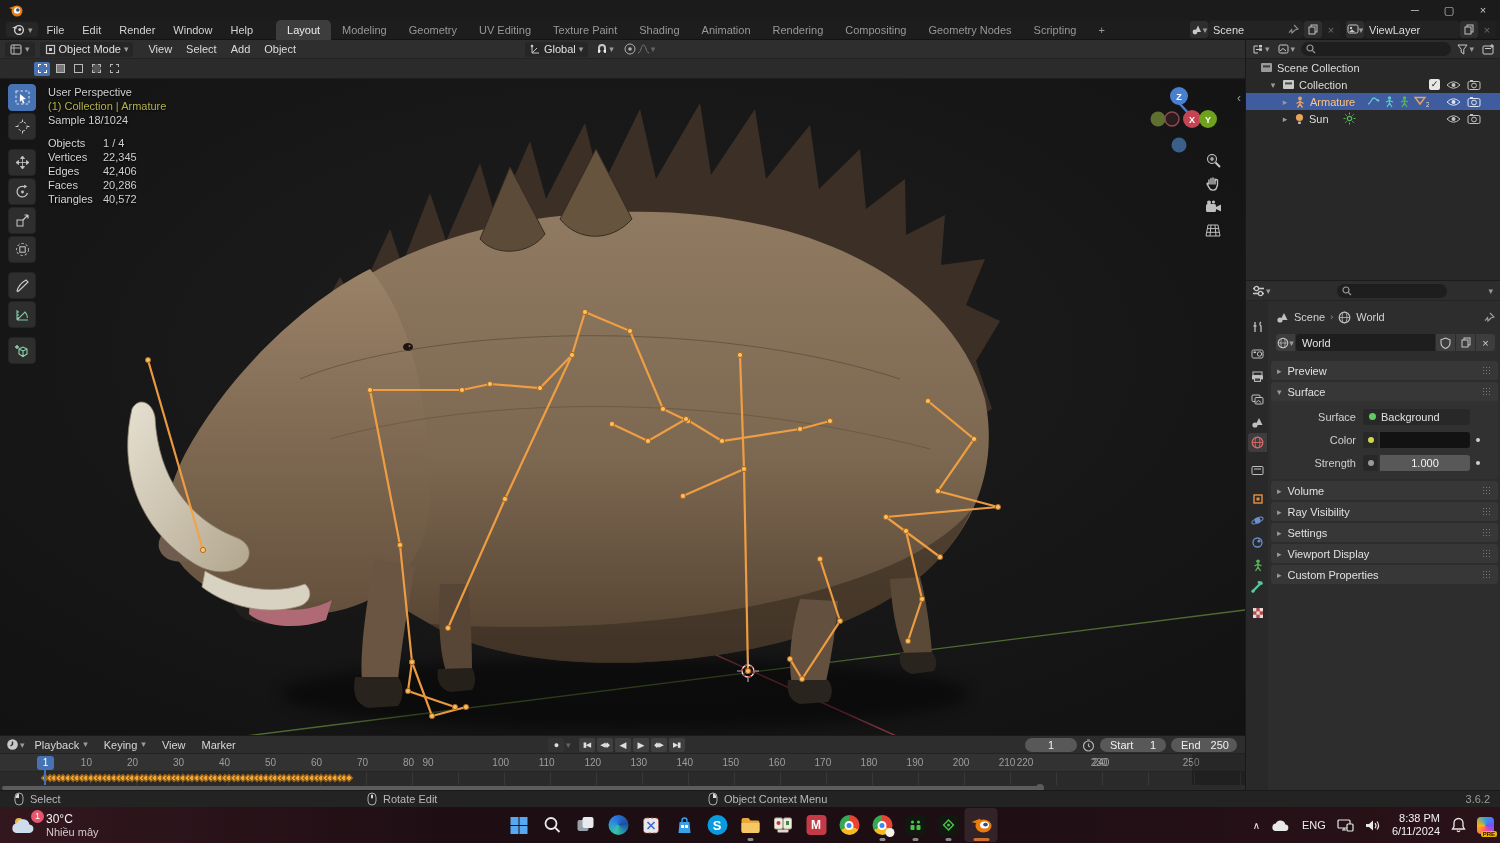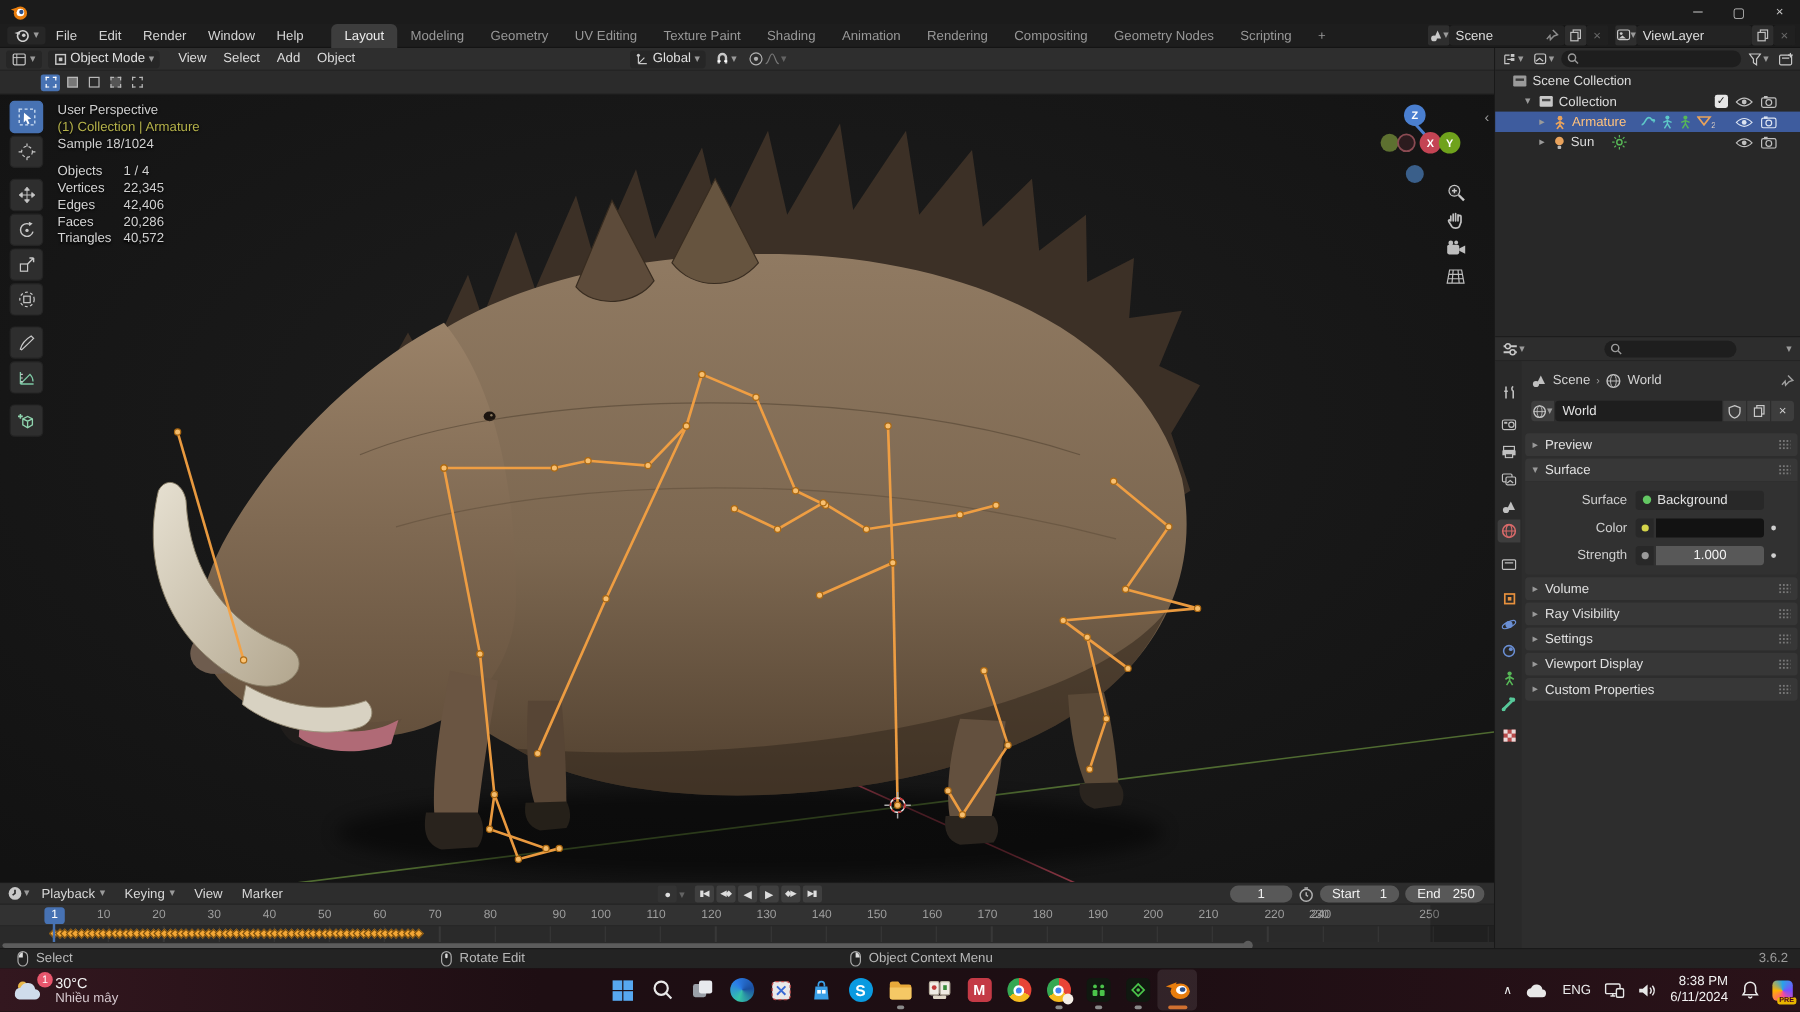--- a/index.html
+++ b/index.html
@@ -1010,34 +1010,34 @@
   </div>
   <div id="ruler">
       <span class="tick" style="left: 86.427px;">10</span>
       <span class="tick" style="left: 132.457px;">20</span>
       <span class="tick" style="left: 178.487px;">30</span>
       <span class="tick" style="left: 224.517px;">40</span>
       <span class="tick" style="left: 270.547px;">50</span>
       <span class="tick" style="left: 316.577px;">60</span>
       <span class="tick" style="left: 362.607px;">70</span>
       <span class="tick" style="left: 408.637px;">80</span>
-      <span class="tick" style="left: 466px;">90</span>
+      <span class="tick" style="left: 428px;">90</span>
       <span class="tick" style="left: 500.697px;">100</span>
       <span class="tick" style="left: 546.727px;">110</span>
       <span class="tick" style="left: 592.757px;">120</span>
       <span class="tick" style="left: 638.787px;">130</span>
       <span class="tick" style="left: 684.817px;">140</span>
       <span class="tick" style="left: 730.847px;">150</span>
       <span class="tick" style="left: 776.877px;">160</span>
       <span class="tick" style="left: 822.907px;">170</span>
       <span class="tick" style="left: 868.937px;">180</span>
       <span class="tick" style="left: 914.967px;">190</span>
       <span class="tick" style="left: 960.997px;">200</span>
       <span class="tick" style="left: 1007.03px;">210</span>
-      <span class="tick" style="left: 1062px;">220</span>
+      <span class="tick" style="left: 1025px;">220</span>
       <span class="tick" style="left: 1099.09px;">230</span>
       <span class="tick" style="left: 1101px;">240</span>
       <span class="tick" style="left: 1191.15px;">250</span>
     </div>
   <div id="keystrip">
       <span class="key" style="left: 42px;"></span>
       <span class="key" style="left: 46.603px;"></span>
       <span class="key" style="left: 51.206px;"></span>
       <span class="key" style="left: 55.809px;"></span>
       <span class="key" style="left: 60.412px;"></span>

